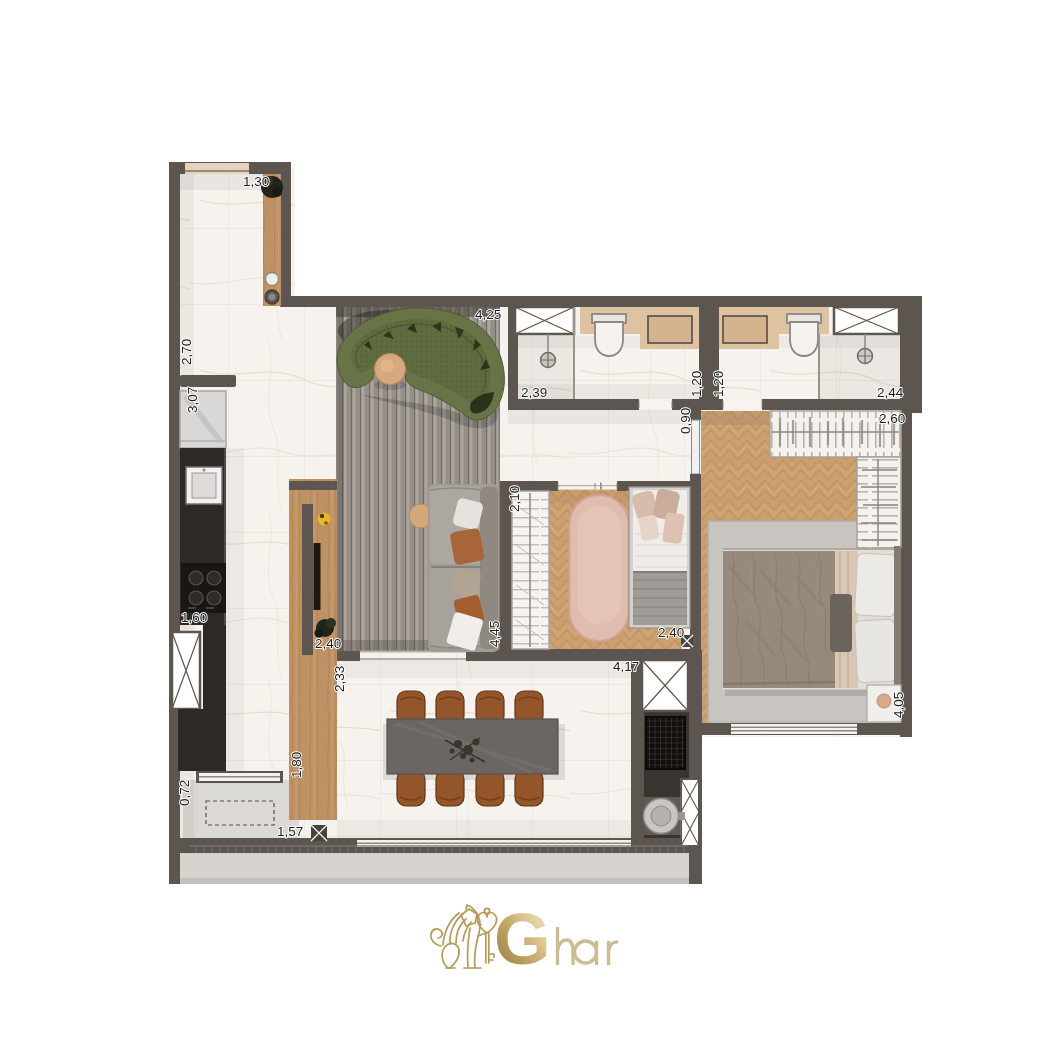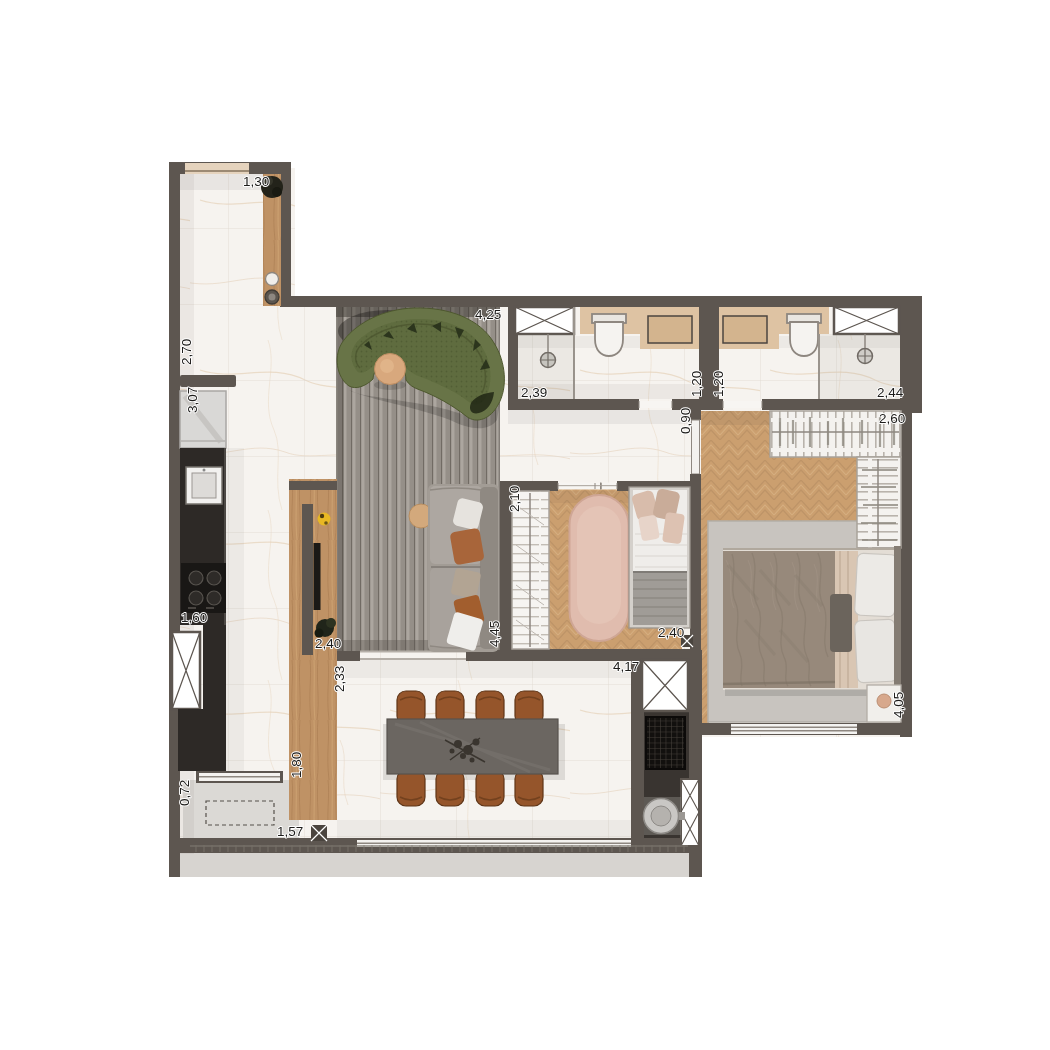--- a/index.html
+++ b/index.html
@@ -1,16 +1,16 @@
 <!DOCTYPE html>
 <html><head>
 <meta charset="utf-8">
 <style>
   html,body{margin:0;padding:0;background:#ffffff;}
-  .page{width:1050px;height:877px;position:relative;font-family:"Liberation Sans", sans-serif;}
+  .page{width:1050px;height:1050px;position:relative;font-family:"Liberation Sans", sans-serif;}
   svg{display:block;}
 </style>
 </head>
 <body>
 <div class="page">
 <svg width="1050" height="1050" viewBox="0 0 1050 1050">
 <defs>
 
   <pattern id="marble" width="190" height="170" patternUnits="userSpaceOnUse">
     <rect width="190" height="170" fill="#f6f3ef"></rect>

